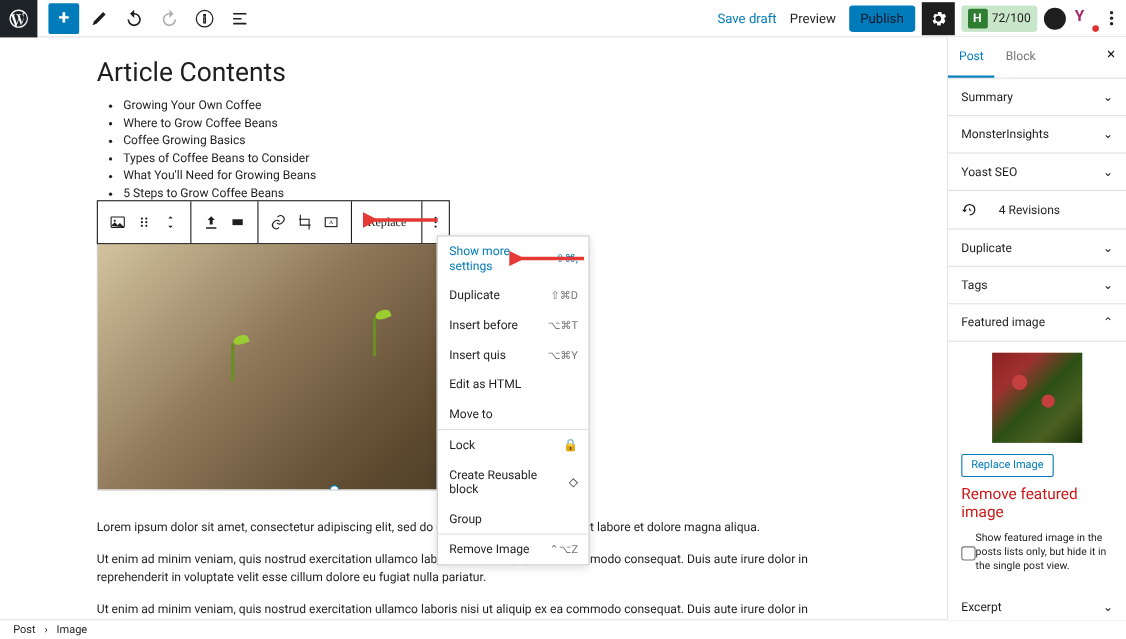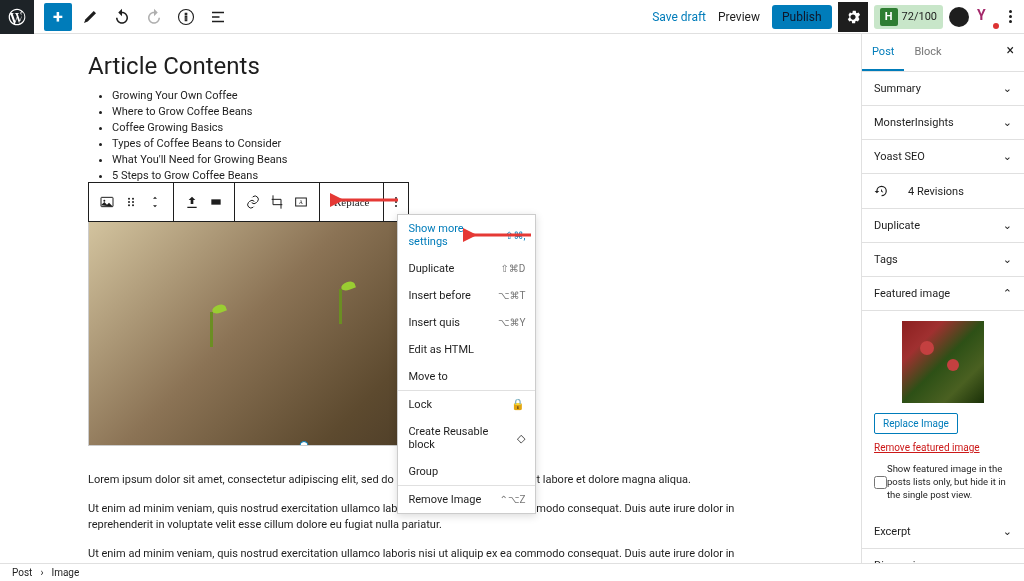--- a/index.html
+++ b/index.html
@@ -84,21 +84,21 @@
 .sb-panel { border-bottom: 1px solid #e0e0e0; padding: 10px 12px; display: flex; justify-content: space-between; align-items: center; font-size: 11px; }
 .sb-panel .chev { color: #1e1e1e; }
 .sb-rev { display: flex; align-items: center; gap: 20px; }
 .sb-rev svg { width: 14px; height: 14px; fill: #1e1e1e; }
 .sb-feat-body { padding: 6px 12px 14px; }
 .feat-thumb { width: 82px; height: 82px; margin: 4px auto 10px; display: block; background: linear-gradient(135deg, #8b2020 0%, #a03030 25%, #2d5016 50%, #4a6021 75%, #1a3008 100%); position: relative; }
 .feat-thumb::before, .feat-thumb::after { content: ""; position: absolute; border-radius: 50%; background: #c44040; }
 .feat-thumb::before { width: 14px; height: 14px; top: 20px; left: 18px; }
 .feat-thumb::after { width: 12px; height: 12px; top: 38px; left: 45px; }
 .replace-btn { border: 1px solid #007cba; color: #007cba; padding: 4px 8px; font-size: 10px; border-radius: 2px; background: #fff; display: inline-block; }
-.remove-link { color: #cc1818; font-size: 10px; text-decoration: underline; display: block; margin-top: 8px; }
+.remove-link { color: #cc1818; font-size: 14px; display: block; margin-top: 8px; }
 .feat-opt { display: flex; gap: 0; margin-top: 10px; font-size: 9.5px; line-height: 1.35; }
 .feat-opt input { margin-top: 1px; }
 
 
 .breadcrumb { height: 18px; border-top: 1px solid #e0e0e0; display: flex; align-items: center; padding: 0 12px; font-size: 10px; color: #1e1e1e; gap: 8px; }
 </style>
 </head>
 <body>
 
 <div class="app">

